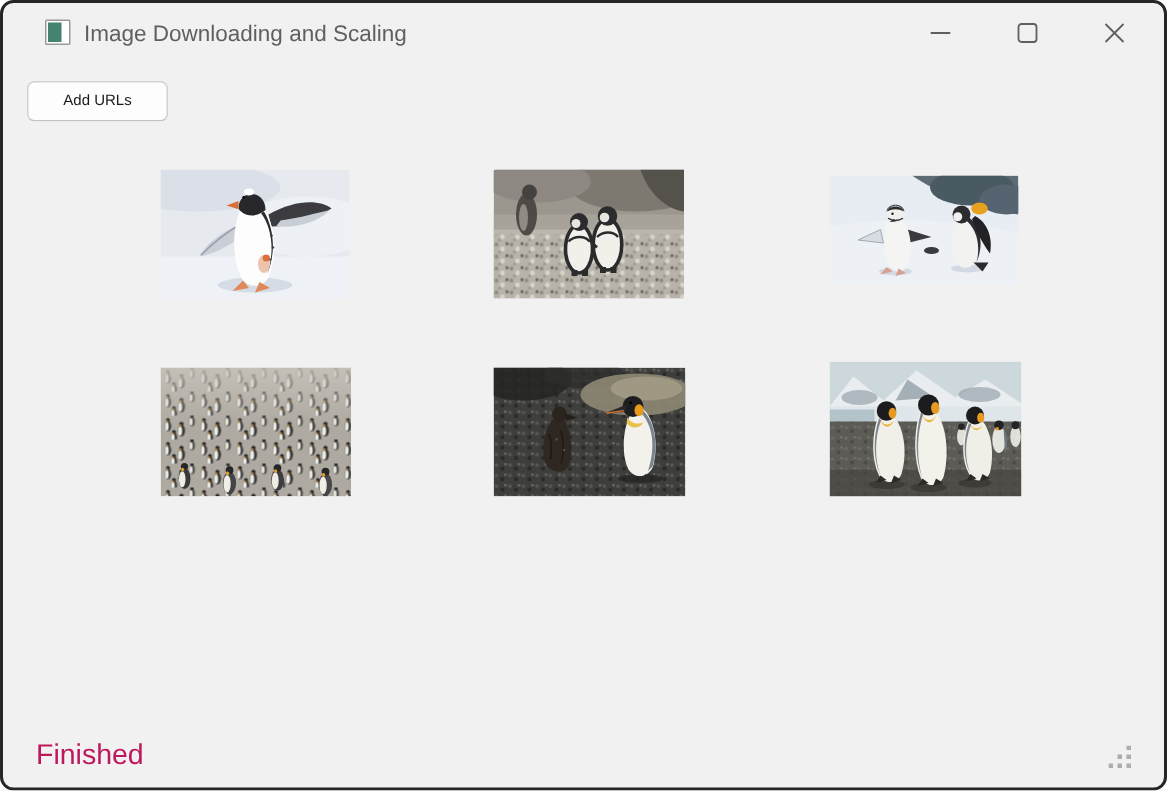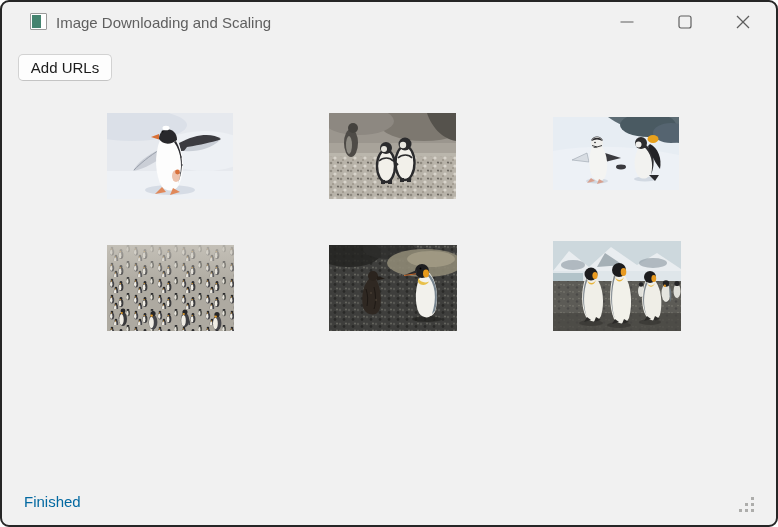--- a/index.html
+++ b/index.html
@@ -25,40 +25,40 @@
   }
   .window-title{
     position:absolute;left:54px;top:0;height:40px;line-height:41px;
     font-size:15px;color:#5f5f5f;white-space:nowrap;
   }
   .controls{position:absolute;top:0;right:0;height:40px;display:flex;}
   .ctrl{width:58px;height:40px;display:flex;align-items:center;justify-content:center;}
   
   .btn{
     position:absolute;top:52px;height:27px;box-sizing:border-box;
-    font-family:"Liberation Sans",sans-serif;font-size:15px;
+    font-family:"Liberation Sans",sans-serif;font-size:10px;
     background:#fdfdfd;border:1px solid #d2d2d2;border-bottom-color:#c4c4c4;
     border-radius:5px;color:#1b1b1b;padding:0;text-align:center;
   }
   .btn-add{left:16px;width:94px;}
   .btn-cancel{
     left:117px;width:94px;
     background:#fbfbfb;border-color:#ececec;color:#a2a2a2;
   }
   
   .thumb{position:absolute;overflow:hidden;}
   .thumb svg{display:block;width:100%;height:100%;}
   .img1{left:105px;top:111px;width:126px;height:86px;}
   .img2{left:327px;top:111px;width:127px;height:86px;}
   .img3{left:551px;top:115px;width:126px;height:73px;}
   .img4{left:105px;top:243px;width:127px;height:86px;}
   .img5{left:327px;top:243px;width:128px;height:86px;}
   .img6{left:551px;top:239px;width:128px;height:90px;}
   
-  .status-text{position:absolute;left:22px;top:491px;font-size:15px;color:#0369a1;}
+  .status-text{position:absolute;left:22px;top:491px;font-size:19px;color:#be185d;}
   .size-grip{position:absolute;right:21px;bottom:12px;width:16px;height:16px;}
 </style>
 </head>
 <body>
 
 <div class="window">
 
   <div class="titlebar">
     <div class="app-icon">
         <span class="teal"></span>

